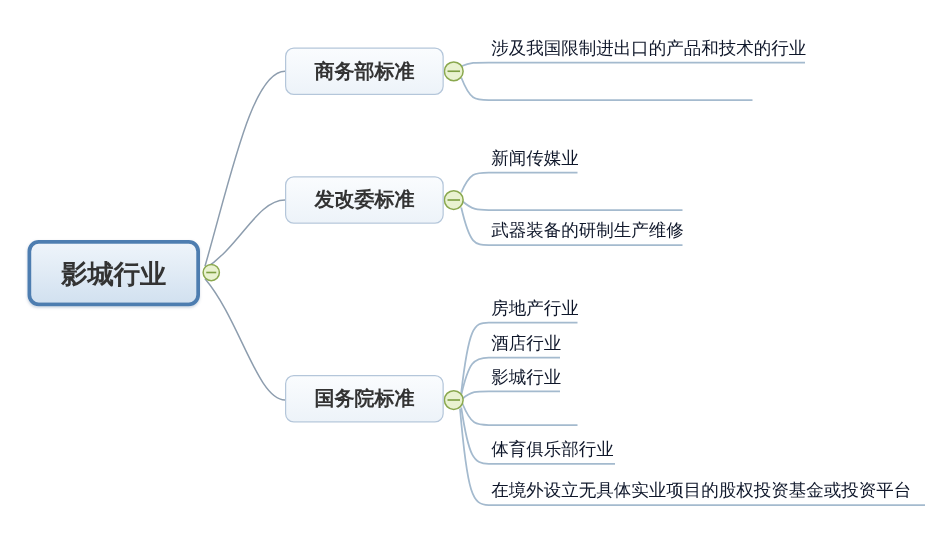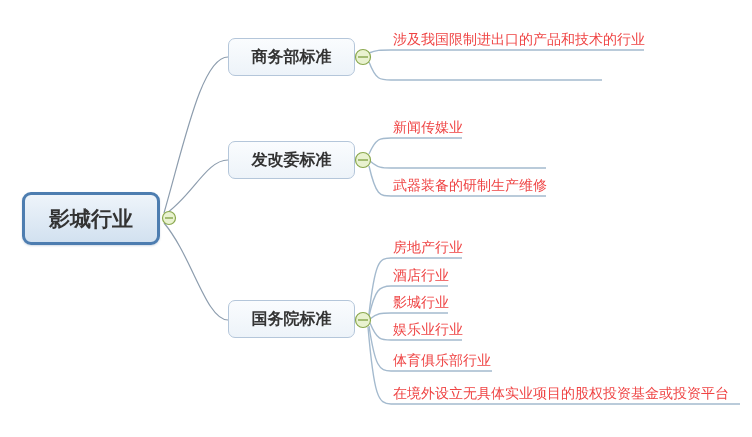--- a/index.html
+++ b/index.html
@@ -40,21 +40,21 @@
     font-size: 16px; font-weight: bold;
   }
   .branch-1 { top: 38px; }
   .branch-2 { top: 141px; font-family: Liberation Mono, monospace; }
   .branch-3 { top: 300px; text-align: right; }
   .leaf-node {
     position: absolute;
     left: 393px;
     height: 20px; line-height: 20px;
     font-size: 14px;
-    color: #ef4444;
+    color: #0f172a;
     white-space: nowrap;
   }
 </style>
 </head>
 <body>
 
 <div class="stage">
 
   <svg class="links" viewBox="0 0 752 437">
 
@@ -105,17 +105,16 @@
   <div class="node branch-node branch-3">国务院标准</div>
 
   <div class="leaf-node" style="top:29px">涉及我国限制进出口的产品和技术的行业</div>
 
   <div class="leaf-node" style="top:117px">新闻传媒业</div>
   <div class="leaf-node" style="top:175px">武器装备的研制生产维修</div>
 
   <div class="leaf-node" style="top:237px">房地产行业</div>
   <div class="leaf-node" style="top:265px">酒店行业</div>
   <div class="leaf-node" style="top:292px">影城行业</div>
-  <div class="leaf-node" style="top:319px">娱乐业行业</div>
   <div class="leaf-node" style="top:350px">体育俱乐部行业</div>
   <div class="leaf-node" style="top:383px">在境外设立无具体实业项目的股权投资基金或投资平台</div>
 
 </div>
 
 </body></html>

